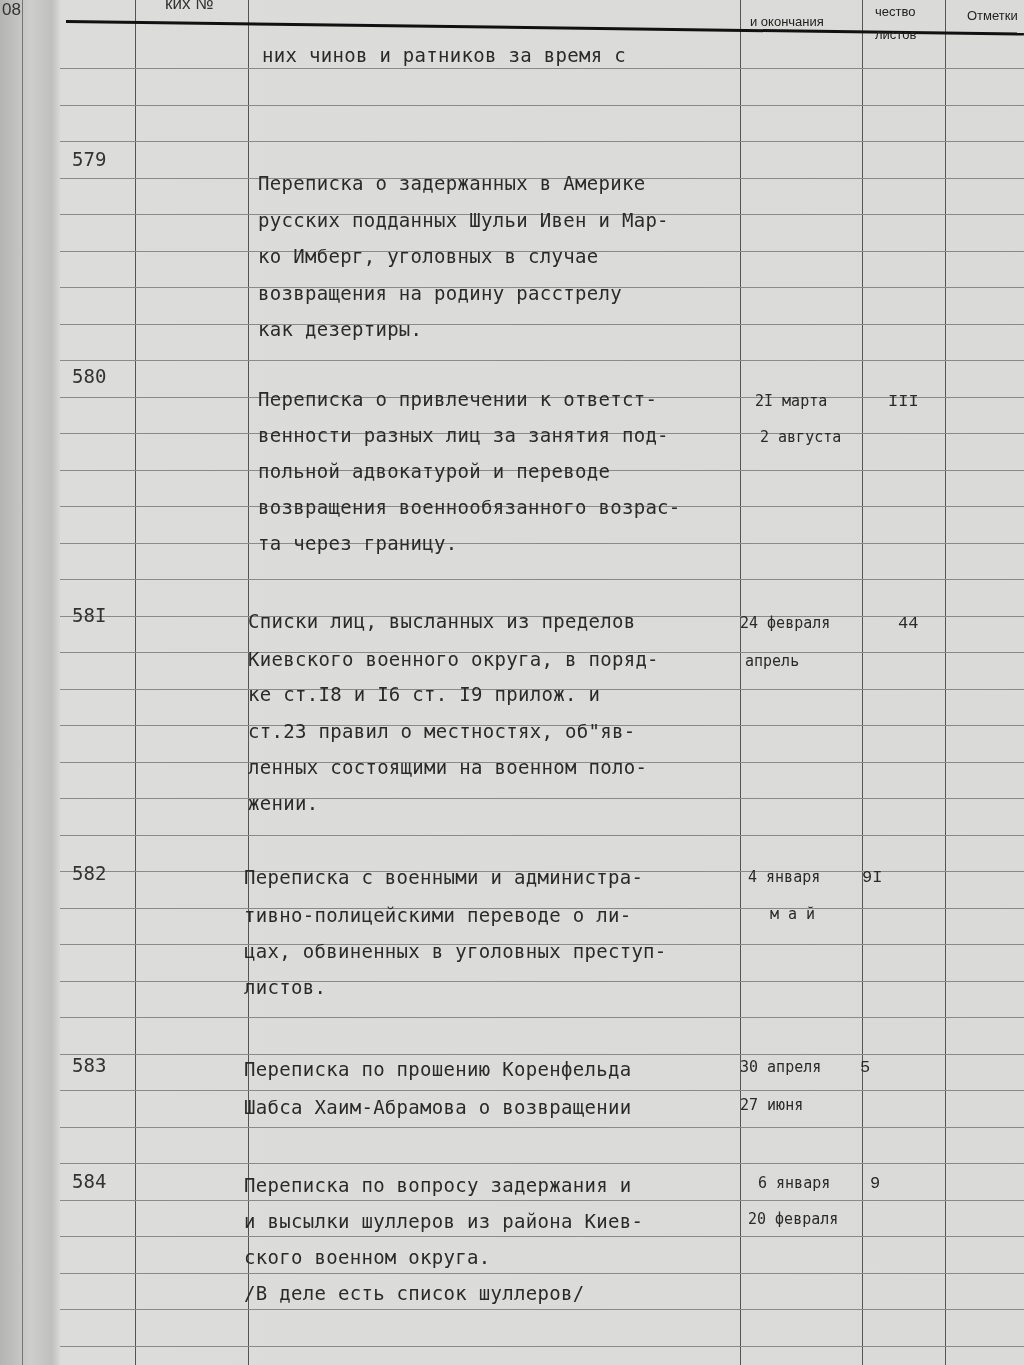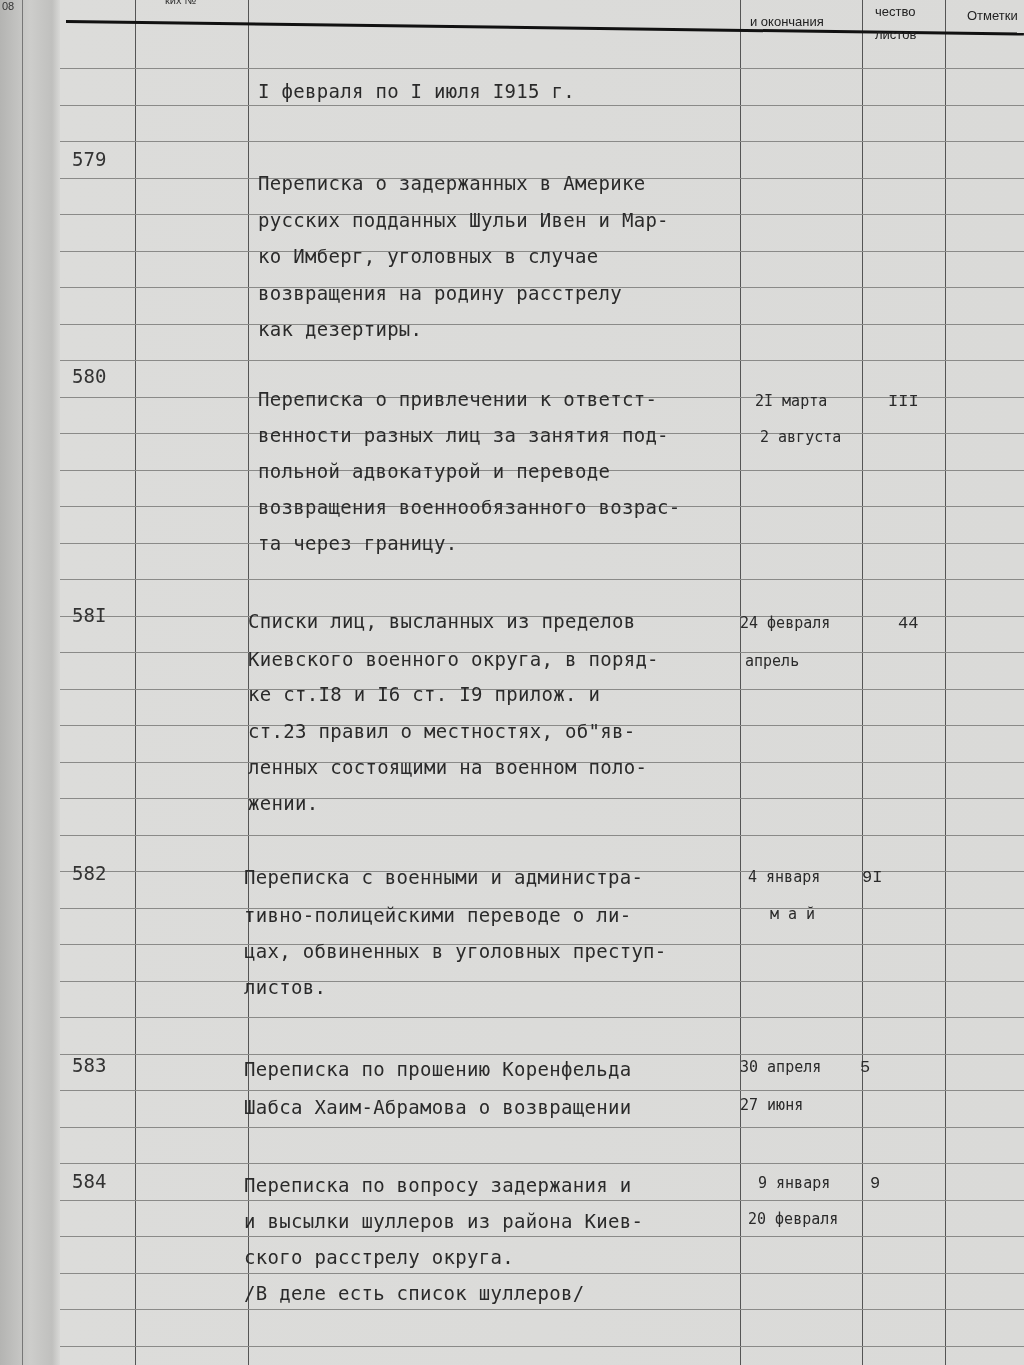--- a/index.html
+++ b/index.html
@@ -15,21 +15,21 @@
   }
   .spine {
     position:absolute; left:0; top:0; width:60px; height:1365px;
     background:linear-gradient(90deg,#b4b4b2,#cdcdcb 30px,#c0c0be 52px,#d8d8d6 60px);
   }
   .spine-line { position:absolute; left:22px; top:0; width:1px; height:1365px; background:#777; }
   .vline { position:absolute; top:0; width:1px; height:1365px; background:#555; }
   .hline { position:absolute; left:60px; width:964px; height:1px; background:#8a8a88; }
   .header-rule { position:absolute; left:66px; top:20px; width:958px; height:3px; background:#111; transform:rotate(0.75deg); transform-origin:left; }
   .hdr { position:absolute; font-family:"Liberation Sans", sans-serif; font-size:14px; color:#222; }
-  .hdr-top { position:absolute; font-family:"Liberation Sans", sans-serif; font-size:11px; color:#333; }
+  .hdr-top { position:absolute; font-family:"Liberation Sans", sans-serif; font-size:17px; color:#333; }
   .num { position:absolute; left:72px; font-size:19px; color:#333; }
   .line { position:absolute; left:258px; font-size:19px; white-space:pre; color:#2a2a2a; letter-spacing:0.3px; }
   .date { position:absolute; font-size:15px; white-space:pre; color:#2a2a2a; }
   .sheets { position:absolute; font-size:17px; color:#2a2a2a;font-family:Liberation Mono, monospace; }
 </style>
 </head>
 <body>
 
 <div class="page">
   <div class="spine"></div>
@@ -82,21 +82,21 @@
 
   <div class="header-rule"></div>
 
   <div class="hdr-top" style="left:2px;top:0px">08</div>
   <div class="hdr-top" style="left:165px;top:-6px">ких №</div>
   <div class="hdr" style="left:750px;top:14px;font-size:13px">и окончания</div>
   <div class="hdr" style="left:875px;top:4px;font-size:13px">чество</div>
   <div class="hdr" style="left:875px;top:27px;font-size:13px">листов</div>
   <div class="hdr" style="left:967px;top:8px;font-size:13px">Отметки</div>
 
-  <div class="line" style="left:258px;top:80px">I февраля по I июля I915 г.</div>
+  <div class="line" style="left:262px;top:44px">них чинов и ратников за время с</div>
 
   <div>
     <div class="num" style="top:148px">579</div>
     <div class="line" style="top:172px">Переписка о задержанных в Америке</div>
     <div class="line" style="top:209px">русских подданных Шульи Ивен и Мар-</div>
     <div class="line" style="top:245px">ко Имберг, уголовных в случае</div>
     <div class="line" style="top:282px">возвращения на родину расстрелу</div>
     <div class="line" style="top:318px">как дезертиры.</div>
   </div>
 
@@ -142,19 +142,19 @@
     <div class="line" style="left:244px;top:1096px">Шабса Хаим-Абрамова о возвращении</div>
     <div class="date" style="left:740px;top:1058px">30 апреля</div>
     <div class="date" style="left:740px;top:1096px">27 июня</div>
     <div class="sheets" style="left:860px;top:1058px">5</div>
   </div>
 
   <div>
     <div class="num" style="top:1170px">584</div>
     <div class="line" style="left:244px;top:1174px">Переписка по вопросу задержания и</div>
     <div class="line" style="left:244px;top:1210px">и высылки шуллеров из района Киев-</div>
-    <div class="line" style="left:244px;top:1246px">ского расстрелу округа.</div>
+    <div class="line" style="left:244px;top:1246px">ского военном округа.</div>
     <div class="line" style="left:244px;top:1282px">/В деле есть список шуллеров/</div>
-    <div class="date" style="left:758px;top:1174px">9 января</div>
+    <div class="date" style="left:758px;top:1174px">6 января</div>
     <div class="date" style="left:748px;top:1210px">20 февраля</div>
     <div class="sheets" style="left:870px;top:1174px">9</div>
   </div>
 </div>
 
 </body></html>

